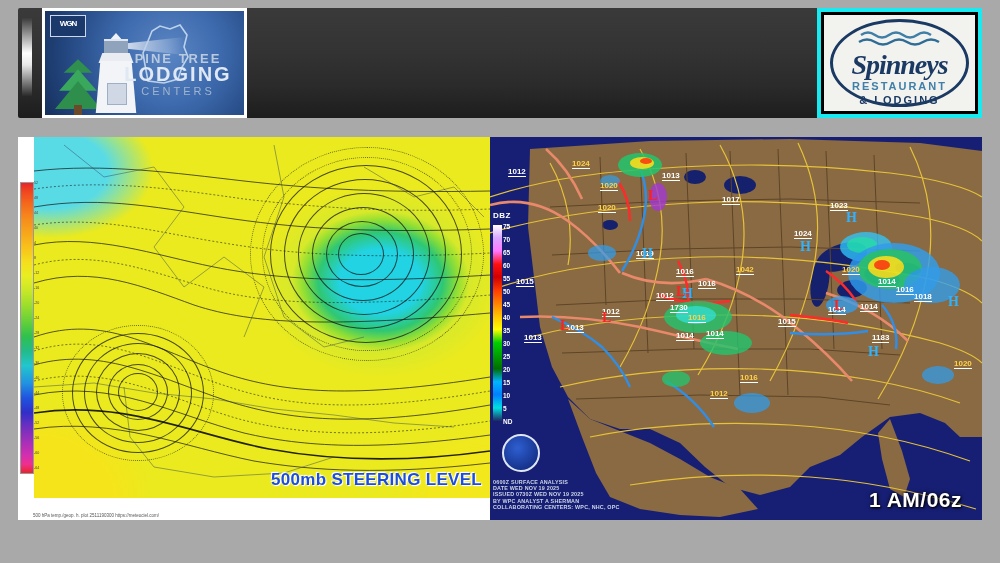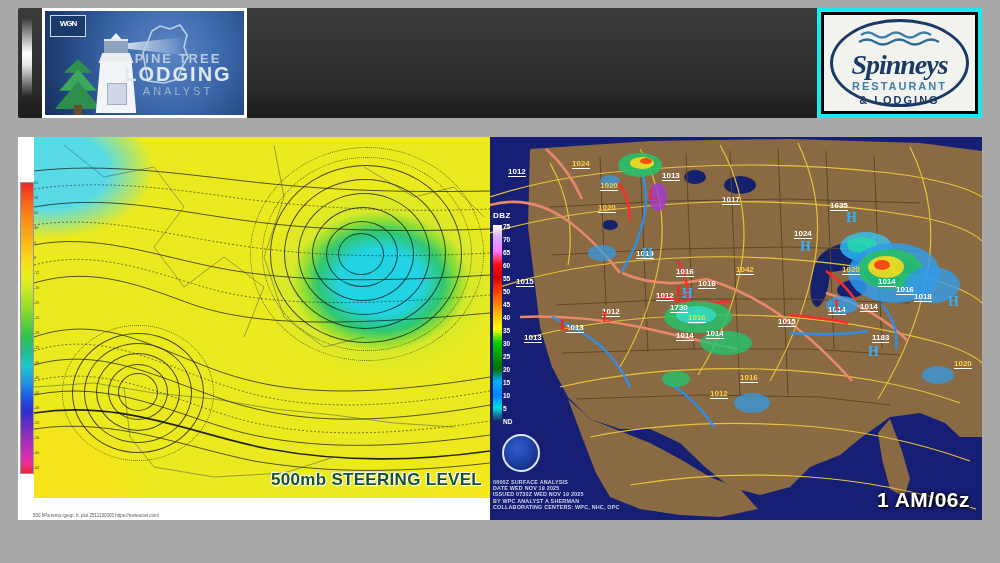--- a/index.html
+++ b/index.html
@@ -73,25 +73,25 @@
   .spin-sub1{position:absolute;left:0;right:0;top:65px;text-align:center;color:#3f7fa8;
       font-size:11px;font-weight:bold;letter-spacing:2px;}
   .spin-sub2{position:absolute;left:0;right:0;top:79px;text-align:center;color:#1b3a63;
       font-size:11px;font-weight:bold;letter-spacing:2px;}
 
   
   .maps{position:absolute;left:18px;top:137px;width:964px;height:383px;display:flex;}
   .map{position:relative;overflow:hidden;}
   .map-500{width:472px;height:383px;background:#ffffff;}
   .map-sfc{width:492px;height:383px;background:#141b6e;}
-  .lbl-500{position:absolute;right:8px;bottom:30px;color:#14532d;font-size:17px;font-weight:bold;
+  .lbl-500{position:absolute;right:8px;bottom:30px;color:#1d4ed8;font-size:17px;font-weight:bold;
       text-shadow:0 0 3px #fff,1px 1px 0 #fff,-1px -1px 0 #fff;letter-spacing:.3px;}
   .credit{position:absolute;left:15px;bottom:2px;color:#555;font-size:4.5px;
       font-family:"Liberation Sans",sans-serif;white-space:nowrap;}
-  .timestamp{position:absolute;right:12px;bottom:8px;color:#fff;font-size:21px;font-weight:bold;
+  .timestamp{position:absolute;right:20px;bottom:8px;color:#fff;font-size:21px;font-weight:bold;
       text-shadow:1px 1px 2px #000,0 0 4px #000;letter-spacing:.5px;}
 
   
   .cbar{position:absolute;left:2px;top:45px;width:12px;height:290px;
      background:linear-gradient(180deg,
        #e8242a 0%,#f0471f 3%,#f4681c 7%,#f68a1c 12%,#f7a51b 17%,#f8c01b 22%,#f5dd1e 27%,
        #e9ee22 32%,#c9e827 37%,#9ede2c 42%,#63cf3a 48%,#2fc04e 53%,#23bb8a 58%,
        #22c6cd 63%,#2193e0 69%,#1f55e0 74%,#2f2fc9 79%,#6f2fc0 84%,#a32fb8 89%,
        #d42fb0 94%,#ee2f8e 97%,#e8242a 100%);
      border:1px solid #999;}
@@ -167,21 +167,21 @@
         <div class="lh-mid"></div>
         <div class="lh-body"></div>
         <div class="lh-win"></div>
       </div>
       <svg class="maine" viewBox="0 0 54 62">
         <path d="M8 58 L5 42 L3 30 L8 18 L12 8 L20 3 L30 6 L40 2 L47 12 L44 24 L48 34 L42 44 L38 56 L24 60 Z" fill="none" stroke="#bcd2ea" stroke-width="1.6"></path>
       </svg>
       <div class="ptw-name">
         <div class="l1">PINE TREE</div>
         <div class="l2">LODGING</div>
-        <div class="l3">ANALYST</div>
+        <div class="l3">CENTERS</div>
       </div>
     </div>
   </div>
 
   <div class="title-wrap">
   </div>
 
   <div class="spin-logo">
     <div class="spin-black">
       <div class="spin-white">
@@ -405,21 +405,21 @@
           <span style="top:184px;">5</span>
             <span style="top:197px;">ND</span>
         </div>
 
         <div class="pres" style="left:82px;top:22px;">1024</div>
         <div class="pres" style="left:110px;top:44px;">1020</div>
         <div class="pres w" style="left:18px;top:30px;">1012</div>
         <div class="pres w" style="left:172px;top:34px;">1013</div>
         <div class="pres w" style="left:232px;top:58px;">1017</div>
         <div class="pres" style="left:108px;top:66px;">1020</div>
-        <div class="pres w" style="left:340px;top:64px;">1635</div>
+        <div class="pres w" style="left:340px;top:64px;">1023</div>
         <div class="pres w" style="left:304px;top:92px;">1024</div>
         <div class="pres w" style="left:146px;top:112px;">1019</div>
         <div class="pres w" style="left:26px;top:140px;">1015</div>
         <div class="pres w" style="left:186px;top:130px;">1016</div>
         <div class="pres w" style="left:208px;top:142px;">1016</div>
         <div class="pres w" style="left:166px;top:154px;">1012</div>
         <div class="pres w" style="left:180px;top:166px;">1730</div>
         <div class="pres" style="left:246px;top:128px;">1042</div>
         <div class="pres" style="left:352px;top:128px;">1020</div>
         <div class="pres w" style="left:388px;top:140px;">1014</div>

